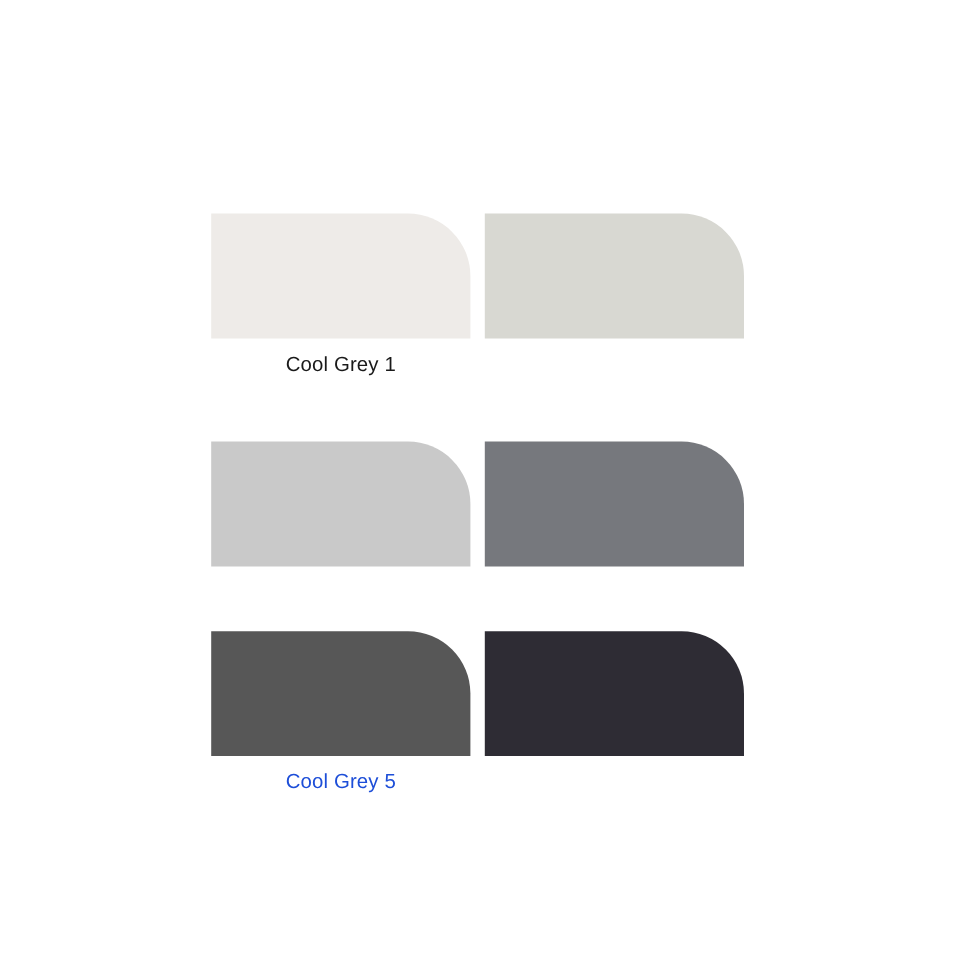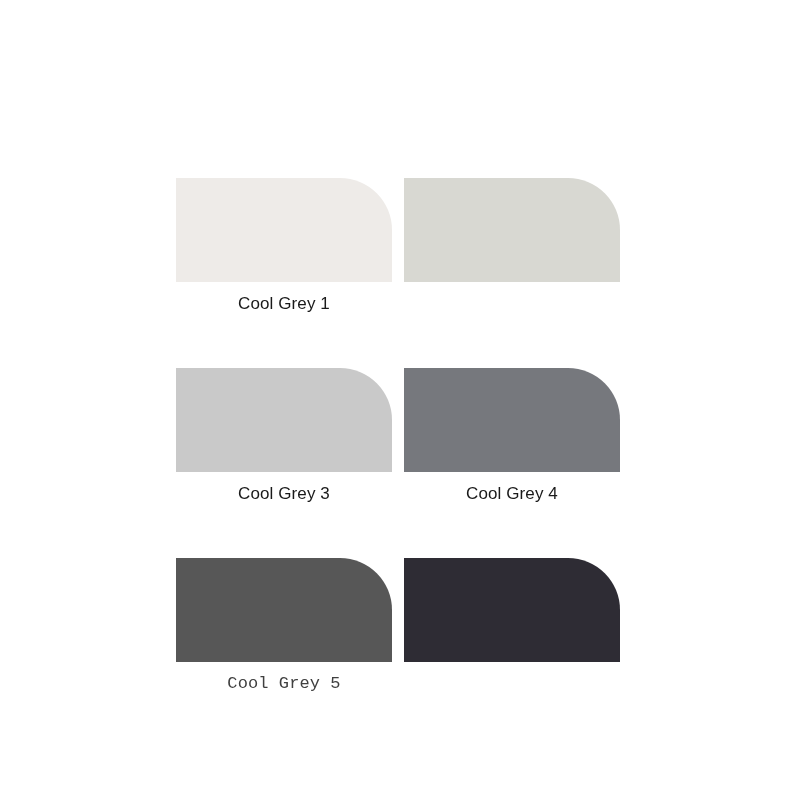--- a/index.html
+++ b/index.html
@@ -68,31 +68,29 @@
       <div class="swatch-chip" style="background: rgb(238, 235, 232);"></div>
       <div class="swatch-label" style="color: rgb(26, 26, 26);">Cool Grey 1</div>
     </div>
 
     <div class="swatch-cell">
       <div class="swatch-chip" style="background: rgb(216, 216, 210);"></div>
     </div>
 
     <div class="swatch-cell">
       <div class="swatch-chip" style="background: rgb(201, 201, 201);"></div>
-      <div class="swatch-label" style="color: rgb(26, 26, 26);">Cool Grey 3</div>
     </div>
 
     <div class="swatch-cell">
       <div class="swatch-chip" style="background: rgb(118, 120, 125);"></div>
-      <div class="swatch-label" style="color: rgb(26, 26, 26);">Cool Grey 4</div>
     </div>
 
     <div class="swatch-cell">
       <div class="swatch-chip" style="background: rgb(87, 87, 87);"></div>
-      <div class="swatch-label" style="color: #404040; font-family: Liberation Mono, monospace;">Cool Grey 5</div>
+      <div class="swatch-label" style="color: #1d4ed8;">Cool Grey 5</div>
     </div>
 
     <div class="swatch-cell">
       <div class="swatch-chip" style="background: rgb(46, 44, 52);"></div>
     </div>
 
   </div>
 </div>
 
 </body></html>

